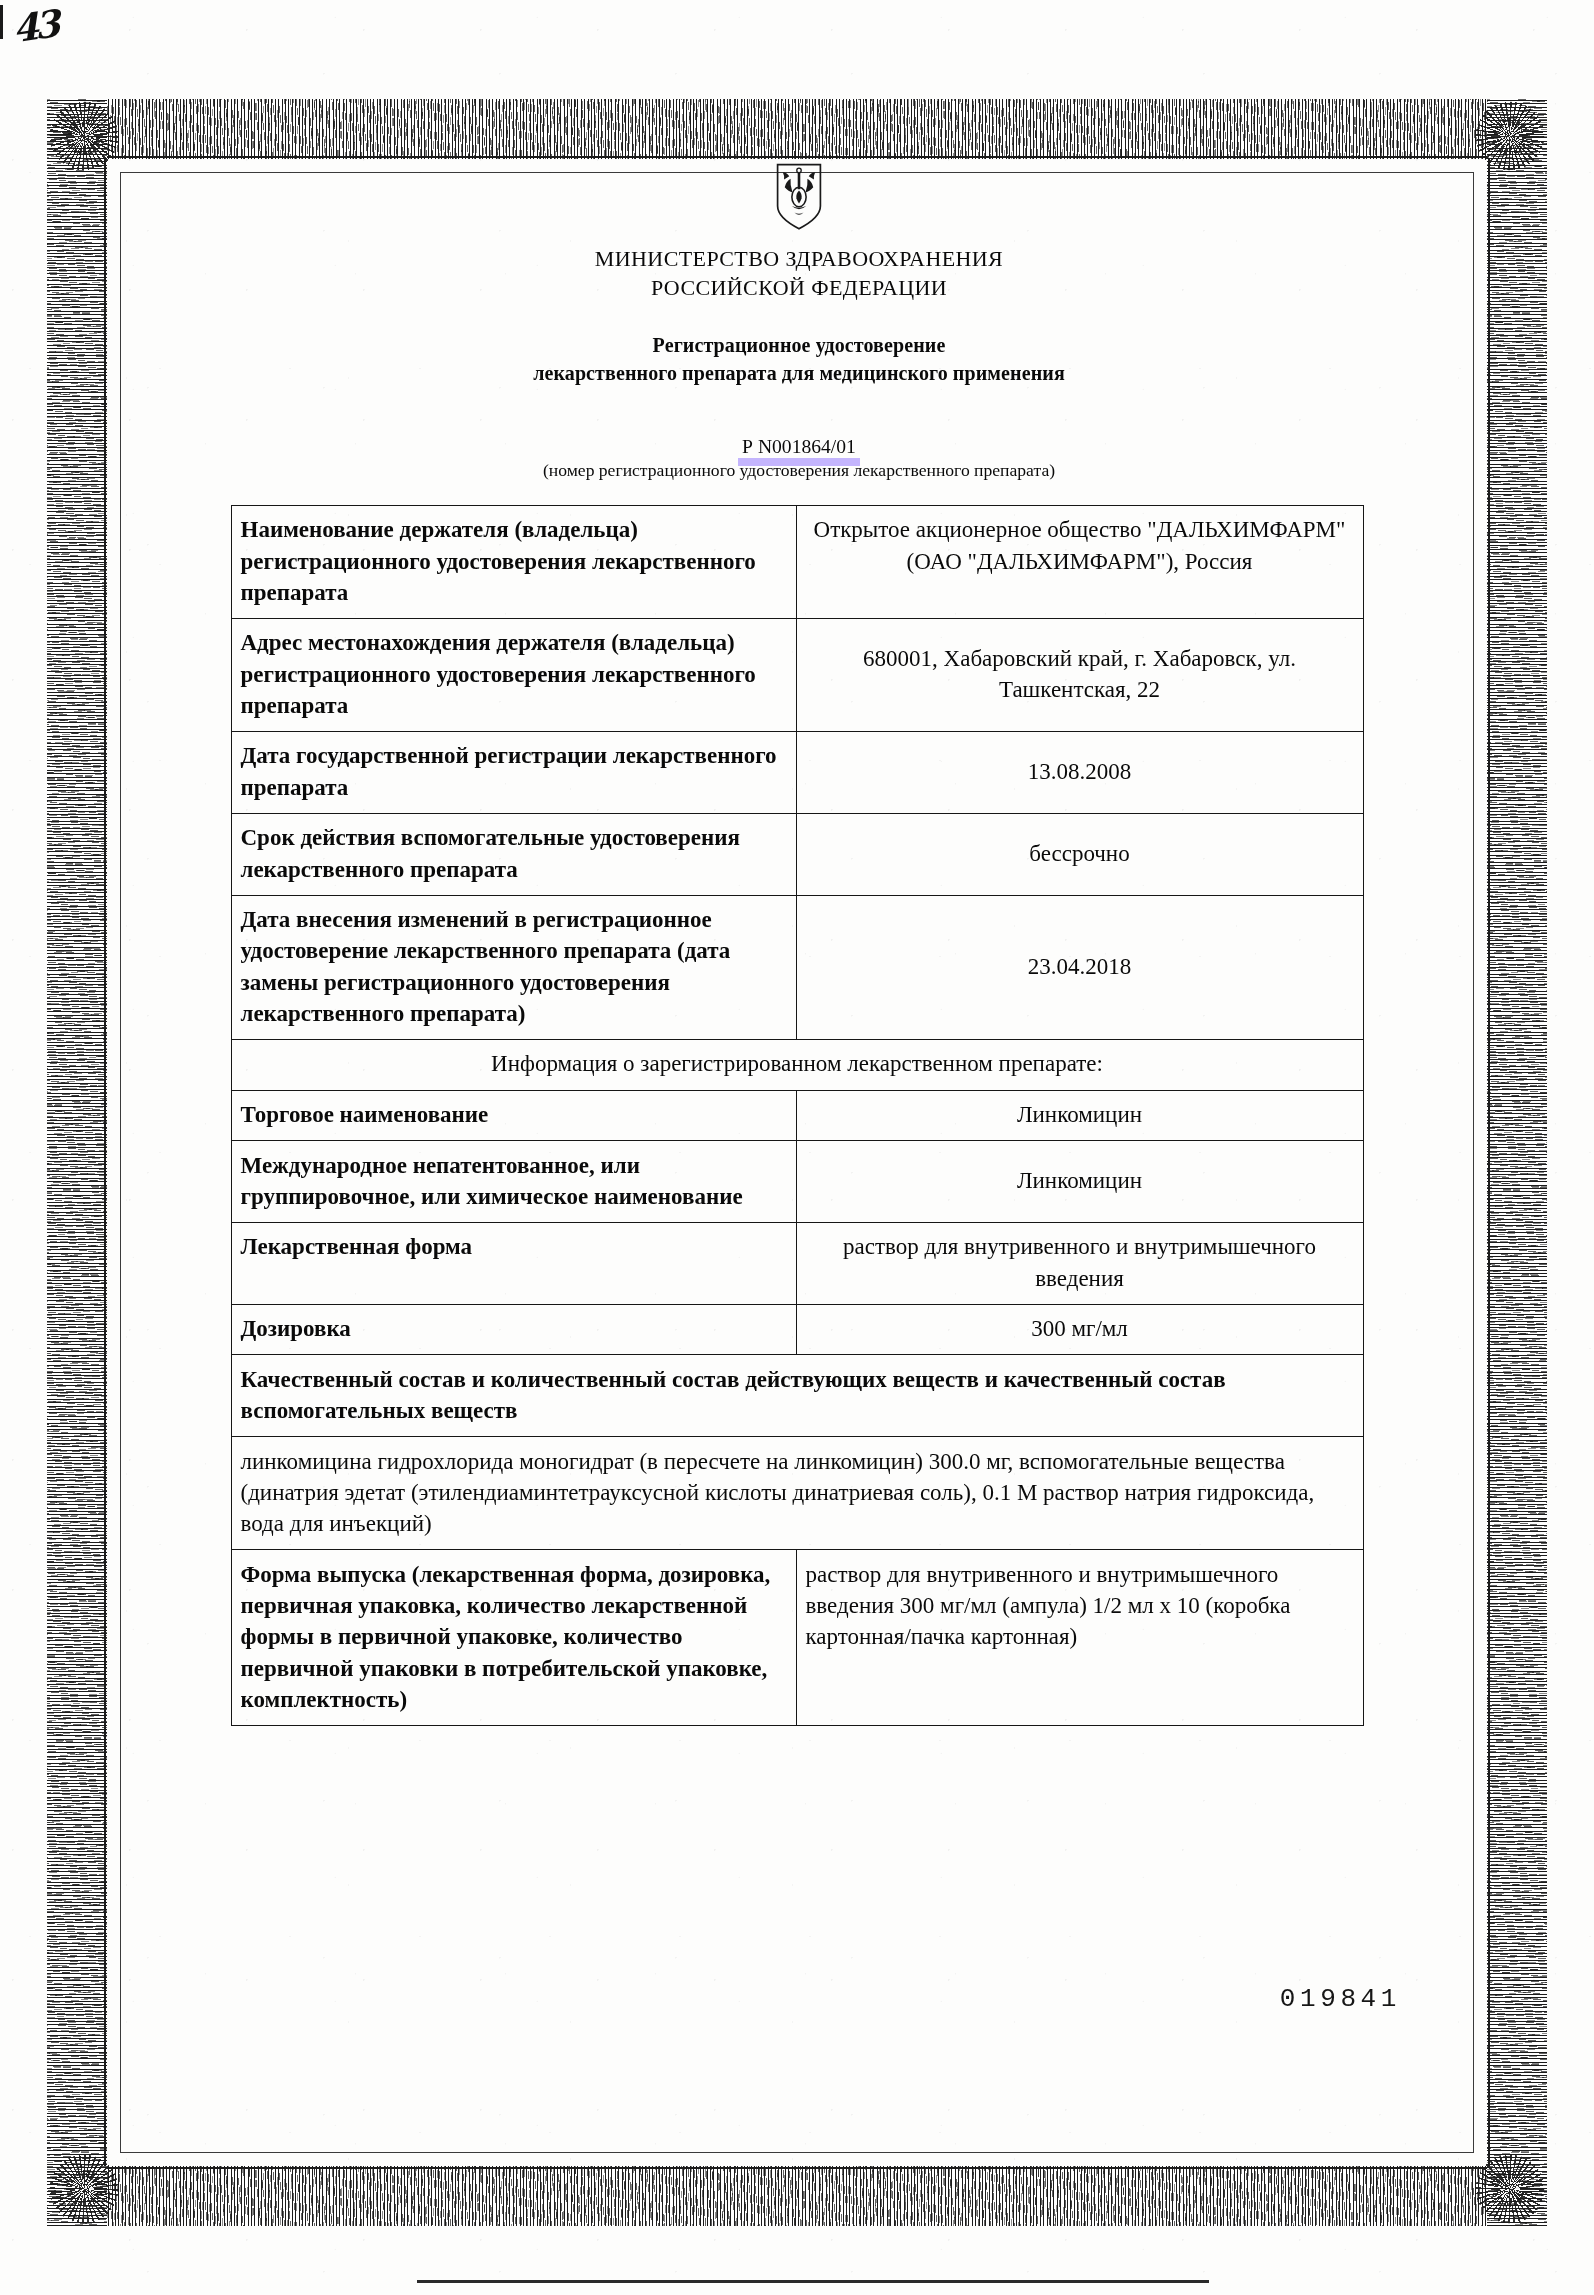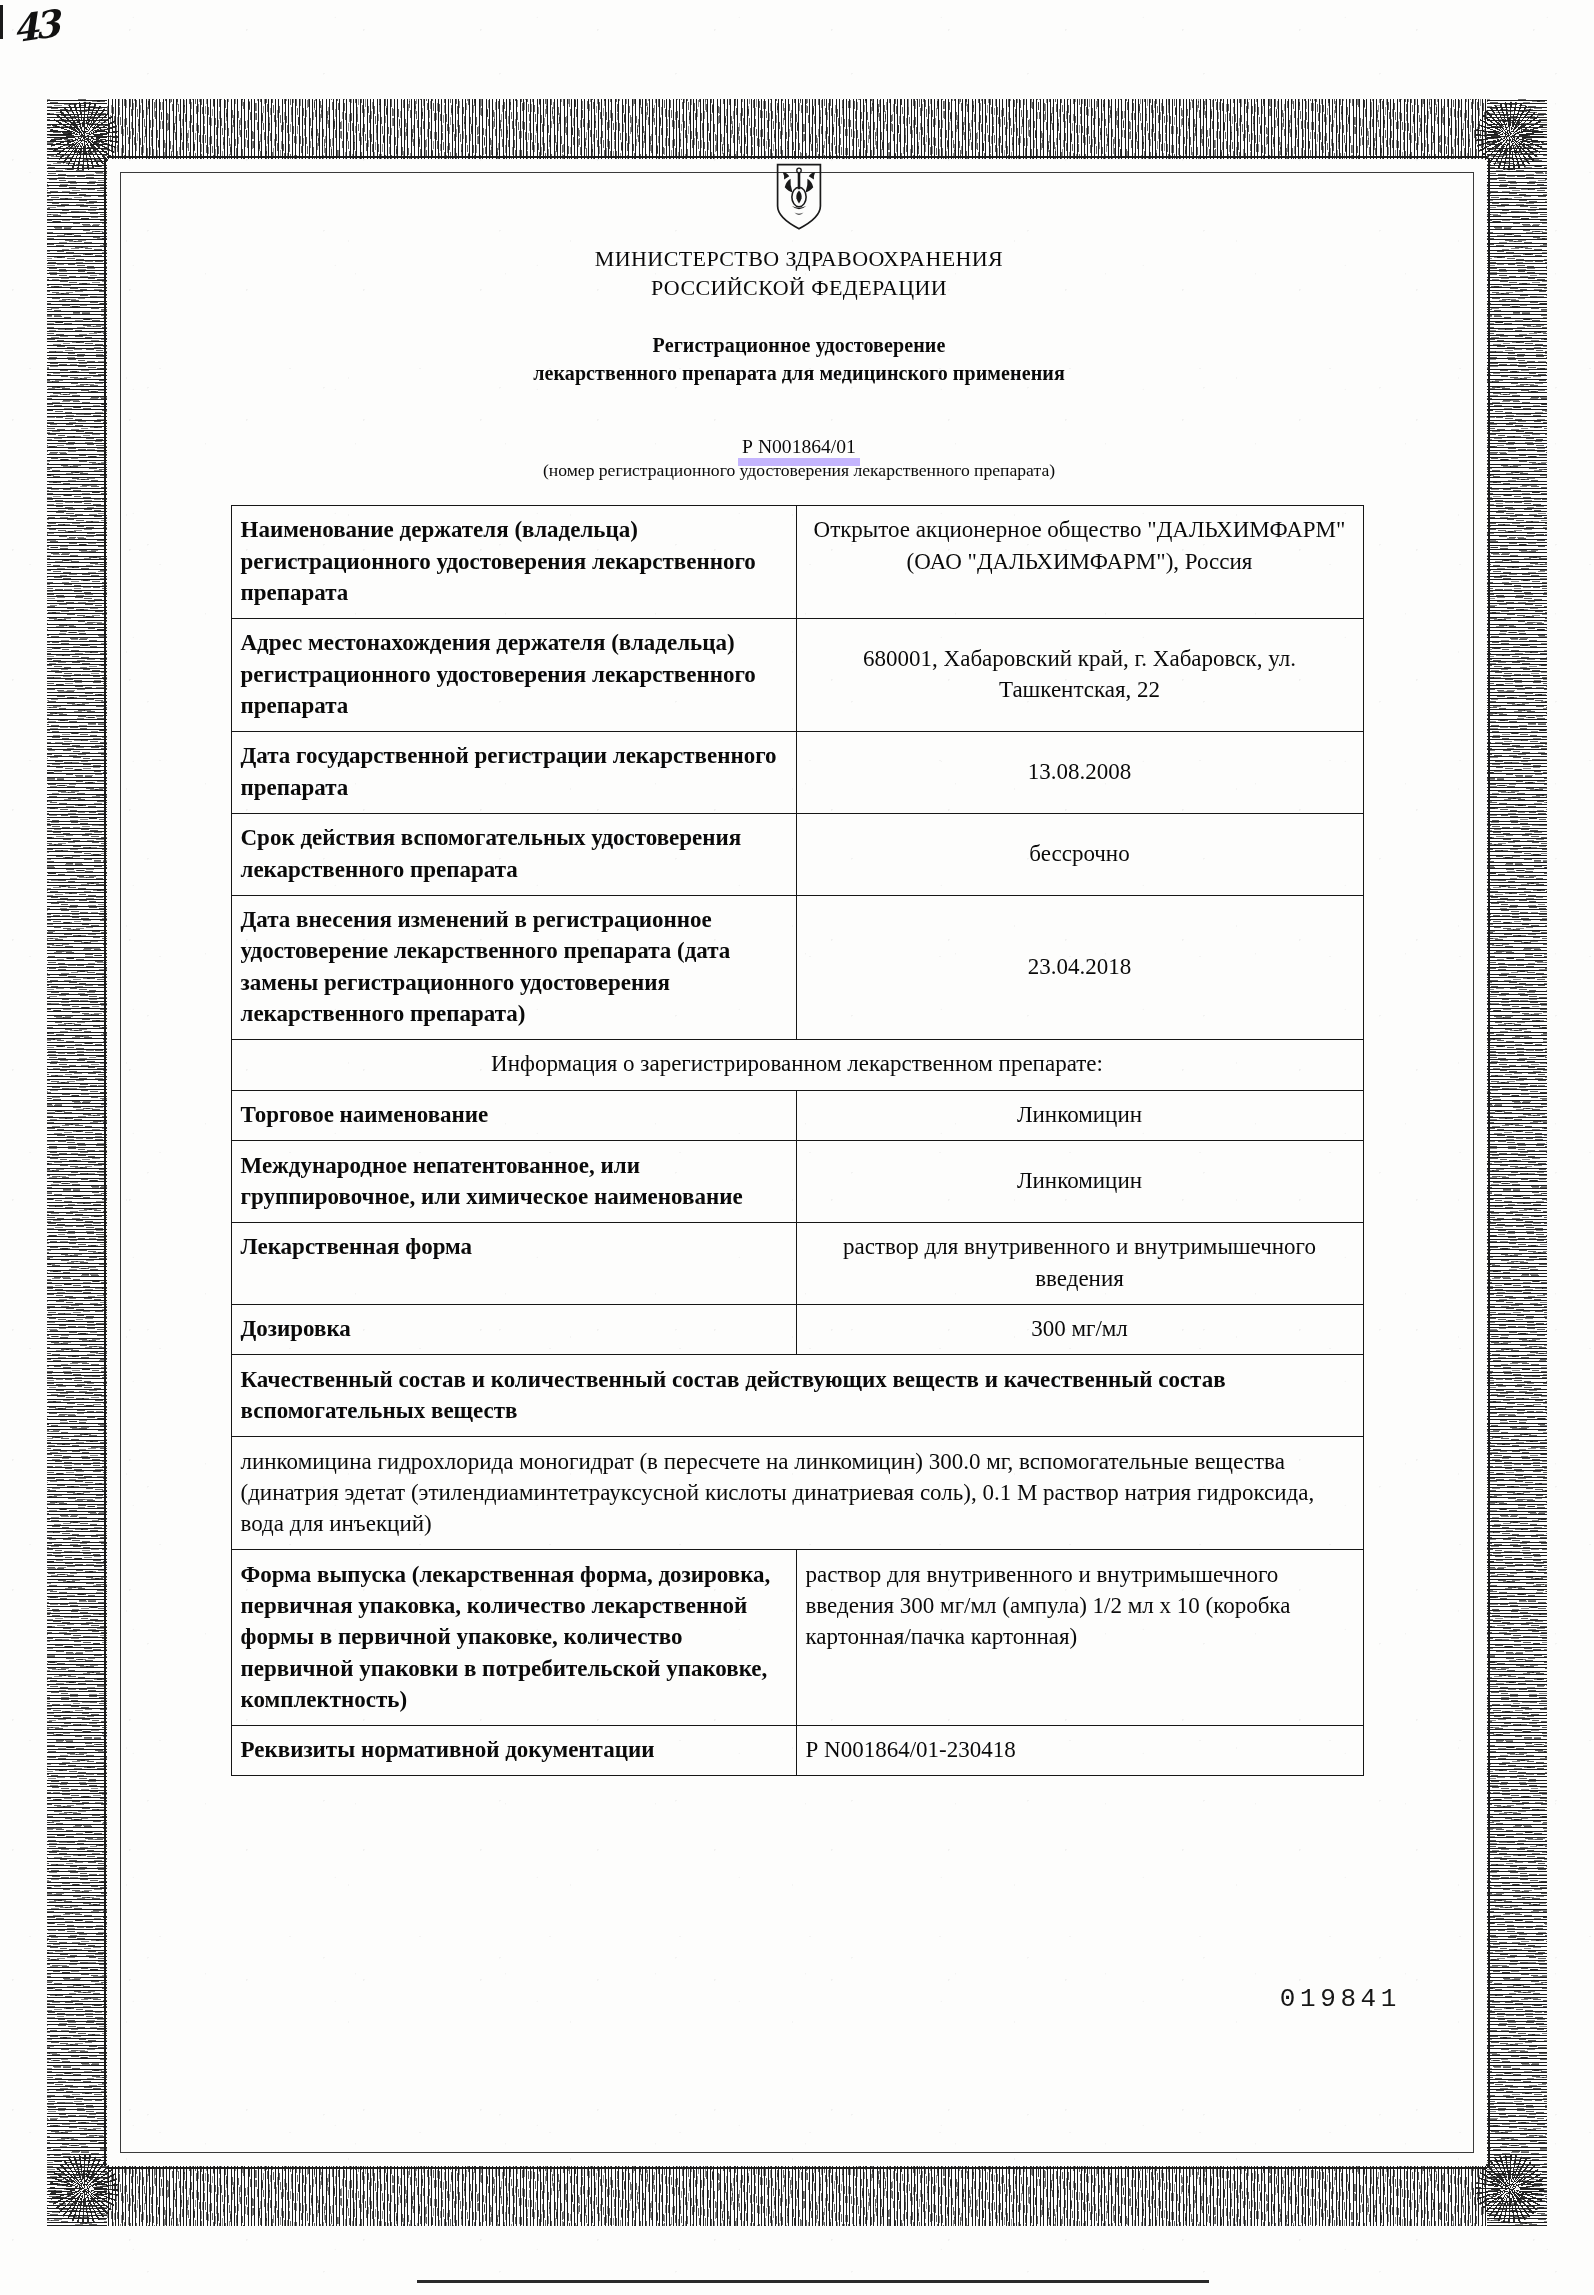--- a/index.html
+++ b/index.html
@@ -311,21 +311,21 @@
         </tr>
         <tr>
           <td class="label">Адрес местонахождения держателя (владельца) регистрационного удостоверения лекарственного препарата</td>
           <td class="value mid">680001, Хабаровский край, г. Хабаровск, ул. Ташкентская, 22</td>
         </tr>
         <tr>
           <td class="label">Дата государственной регистрации лекарственного препарата</td>
           <td class="value mid">13.08.2008</td>
         </tr>
         <tr>
-          <td class="label">Срок действия вспомогательных удостоверения лекарственного препарата</td>
+          <td class="label">Срок действия вспомогательные удостоверения лекарственного препарата</td>
           <td class="value mid">бессрочно</td>
         </tr>
         <tr>
           <td class="label">Дата внесения изменений в регистрационное удостоверение лекарственного препарата (дата замены регистрационного удостоверения лекарственного препарата)</td>
           <td class="value mid">23.04.2018</td>
         </tr>
 
         <tr>
           <td class="section" colspan="2">Информация о зарегистрированном лекарственном препарате:</td>
         </tr>
@@ -351,24 +351,20 @@
           <td class="full-bold" colspan="2">Качественный состав и количественный состав действующих веществ и качественный состав вспомогательных веществ</td>
         </tr>
         <tr>
           <td class="full-plain" colspan="2">линкомицина гидрохлорида моногидрат (в пересчете на линкомицин) 300.0 мг, вспомогательные вещества (динатрия эдетат (этилендиаминтетрауксусной кислоты динатриевая соль), 0.1 М раствор натрия гидроксида, вода для инъекций)</td>
         </tr>
 
         <tr>
           <td class="label">Форма выпуска (лекарственная форма, дозировка, первичная упаковка, количество лекарственной формы в первичной упаковке, количество первичной упаковки в потребительской упаковке, комплектность)</td>
           <td class="value left">раствор для внутривенного и внутримышечного введения 300 мг/мл (ампула) 1/2 мл х 10 (коробка картонная/пачка картонная)</td>
         </tr>
-        <tr>
-          <td class="label">Реквизиты нормативной документации</td>
-          <td class="value left">Р N001864/01-230418</td>
-        </tr>
       </tbody>
     </table>
 
   </div>
 
   <div class="serial">019841</div>
   <div class="bottom-strip"></div>
 
   <div class="scan-noise"></div>
 </div>

